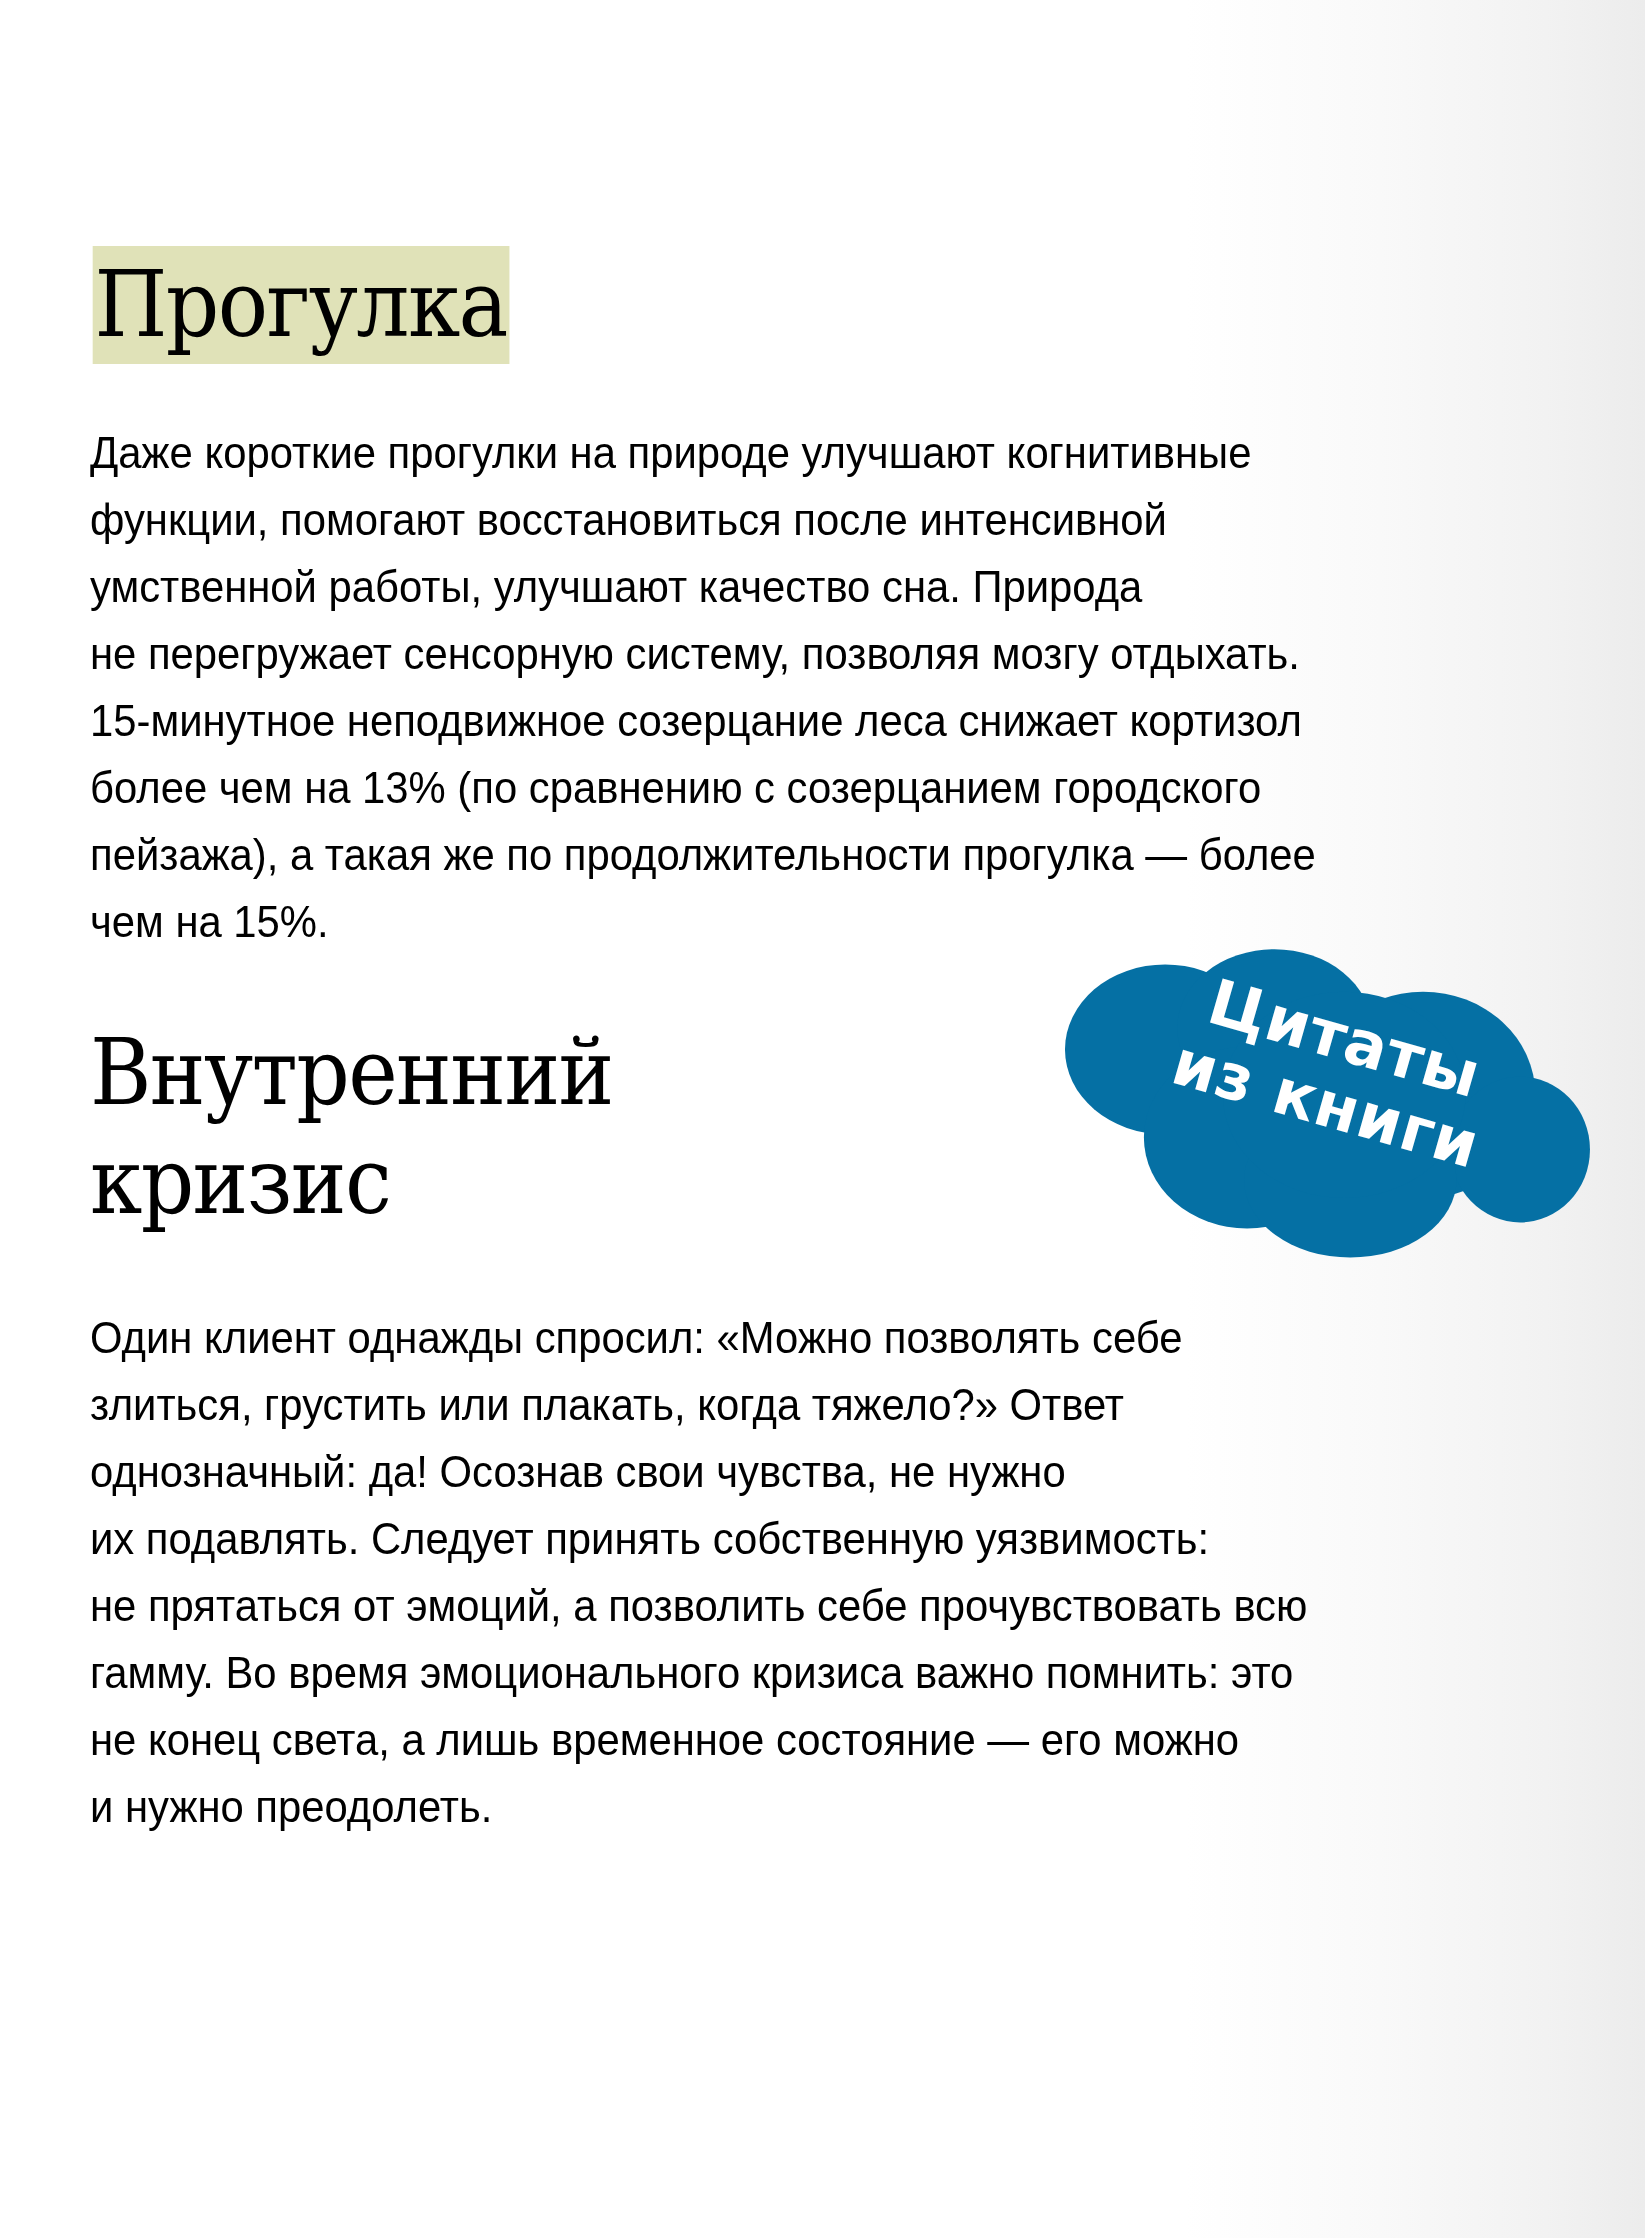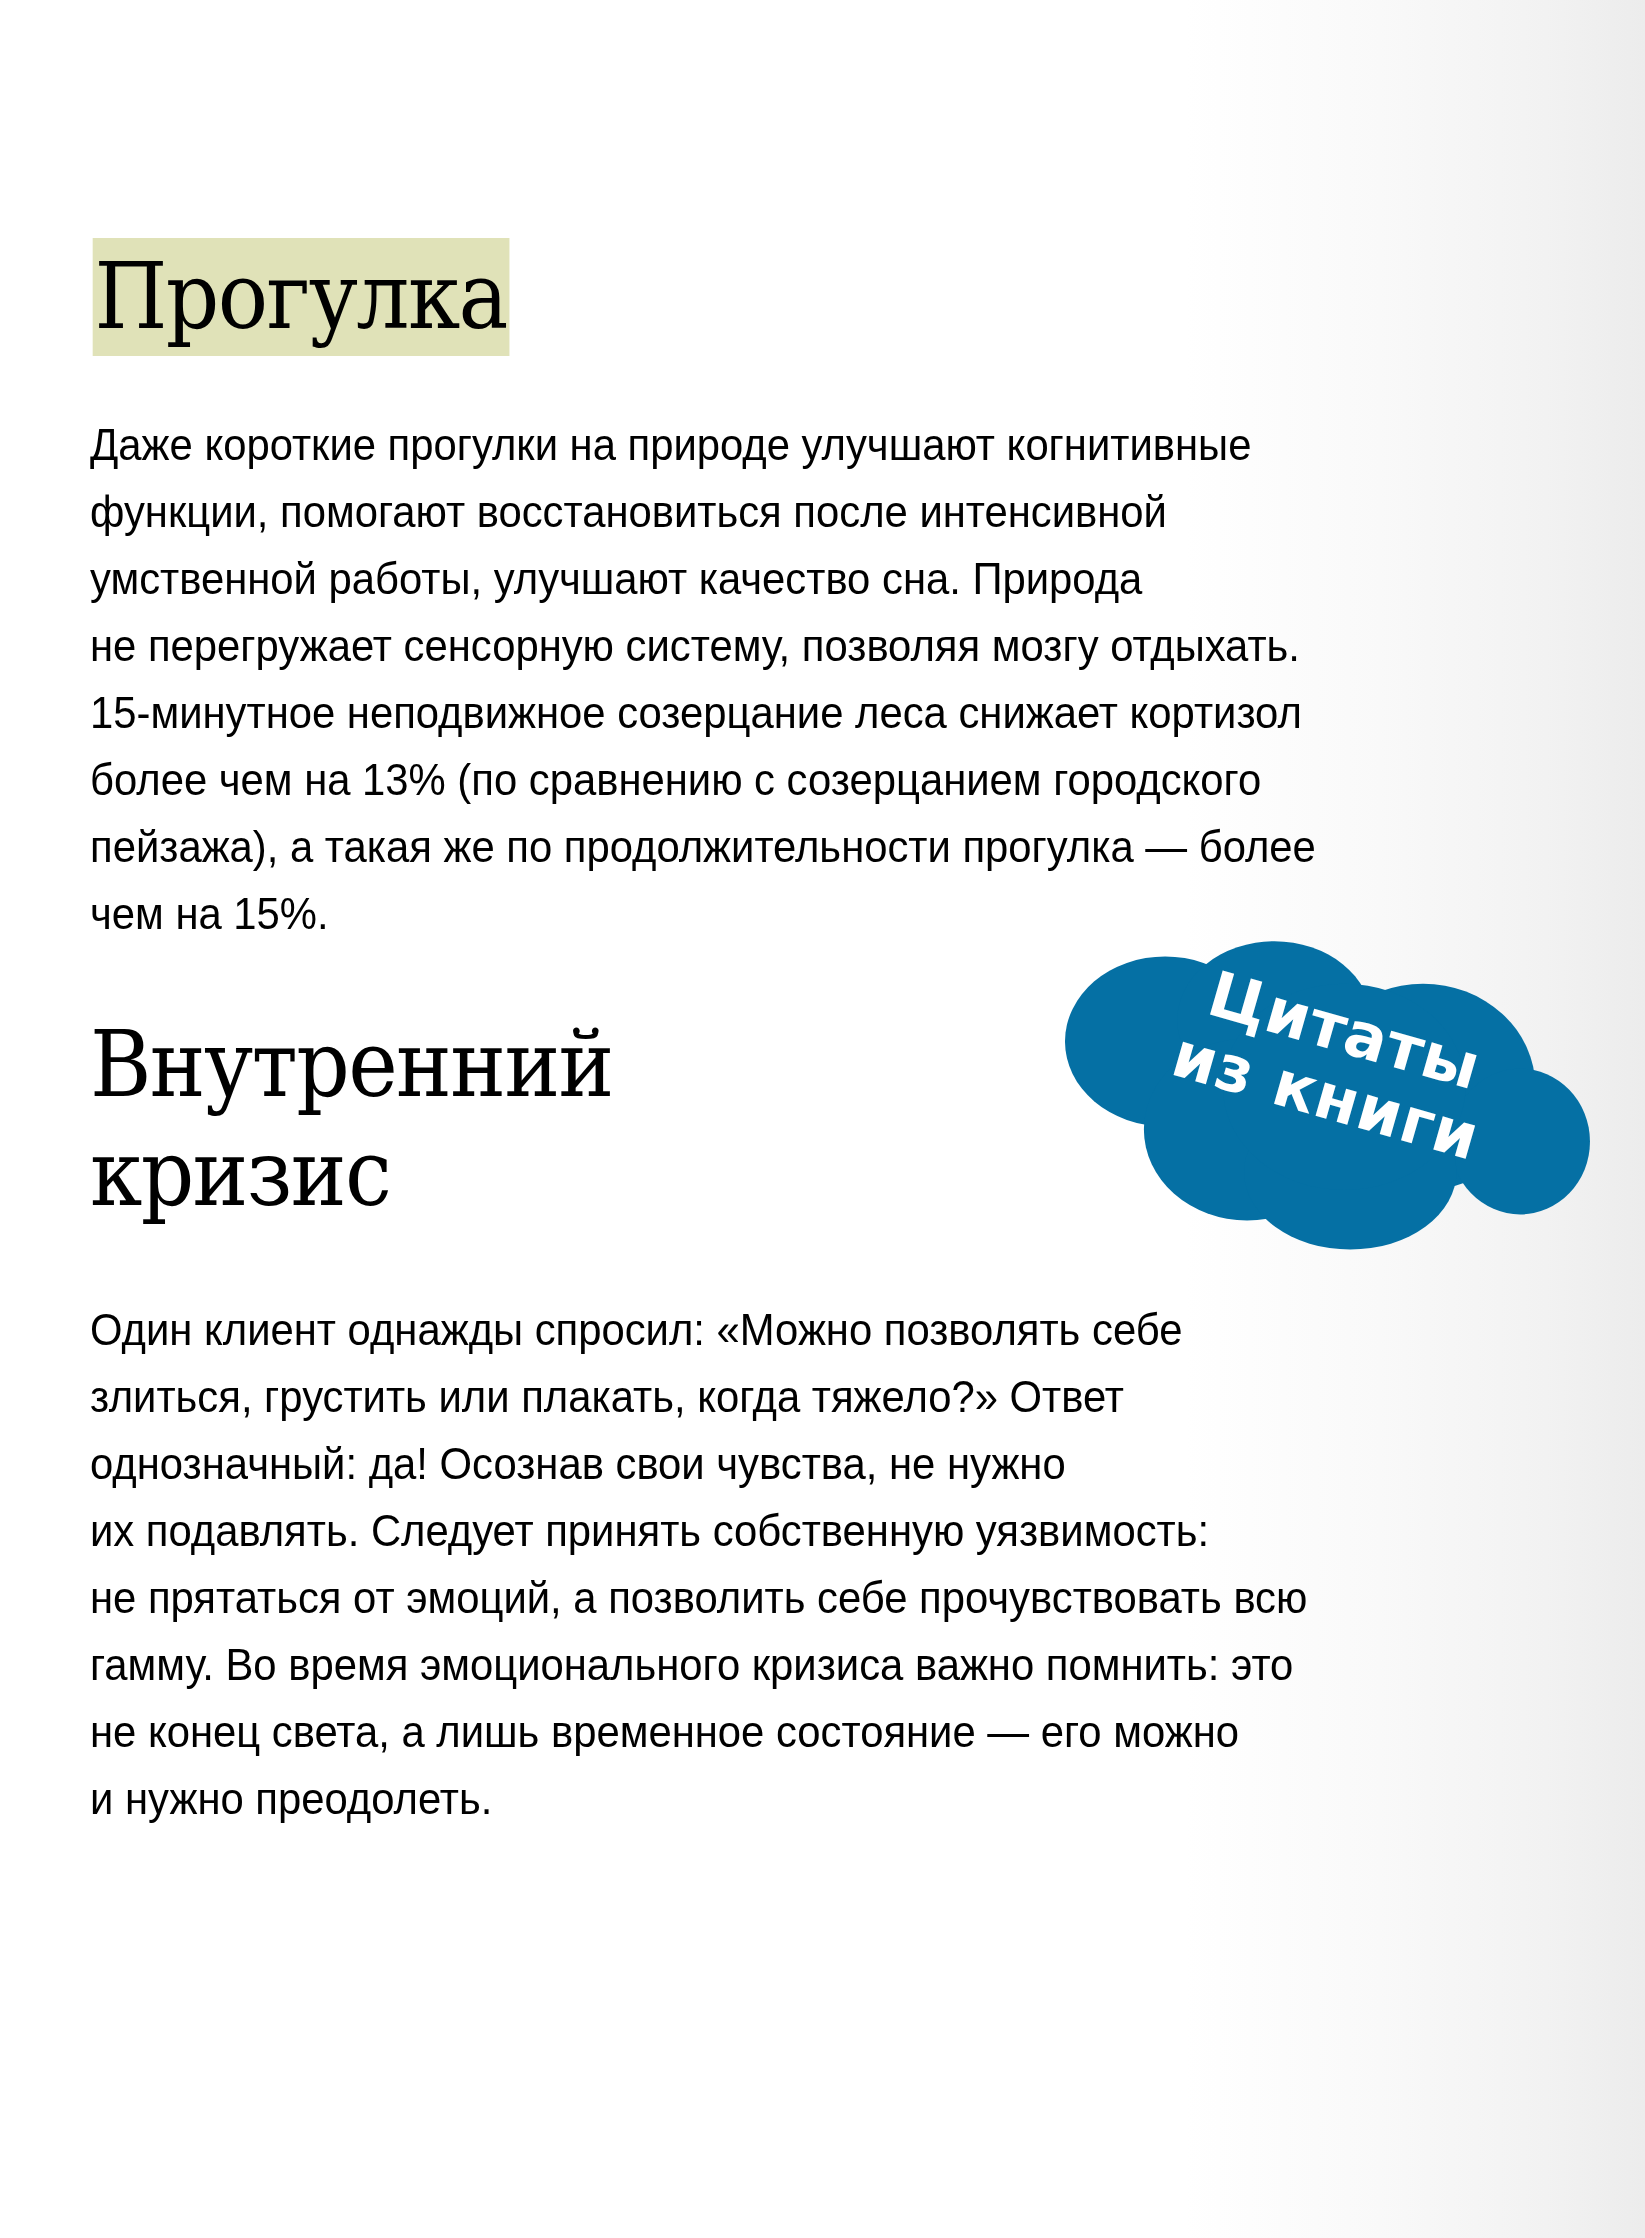--- a/index.html
+++ b/index.html
@@ -9,21 +9,21 @@
   body {
     width: 1645px;
     height: 2239px;
     position: relative;
     overflow: hidden;
     background: linear-gradient(to right, #ffffff 0%, #ffffff 72%, #f9f9f9 84%, #f2f2f2 94%, #ececec 100%);
     color: #000;
   }
   .page {
     position: absolute;
-    left: 0; top: 0;
+    left: 0; top: 8px;
     width: 1645px;
     height: 2055px;
   }
   .heading {
     position: absolute;
     left: 90px;
     margin: 0;
     font-family: "DejaVu Serif", "Liberation Serif", serif;
     font-weight: normal;
     font-size: 91px;

